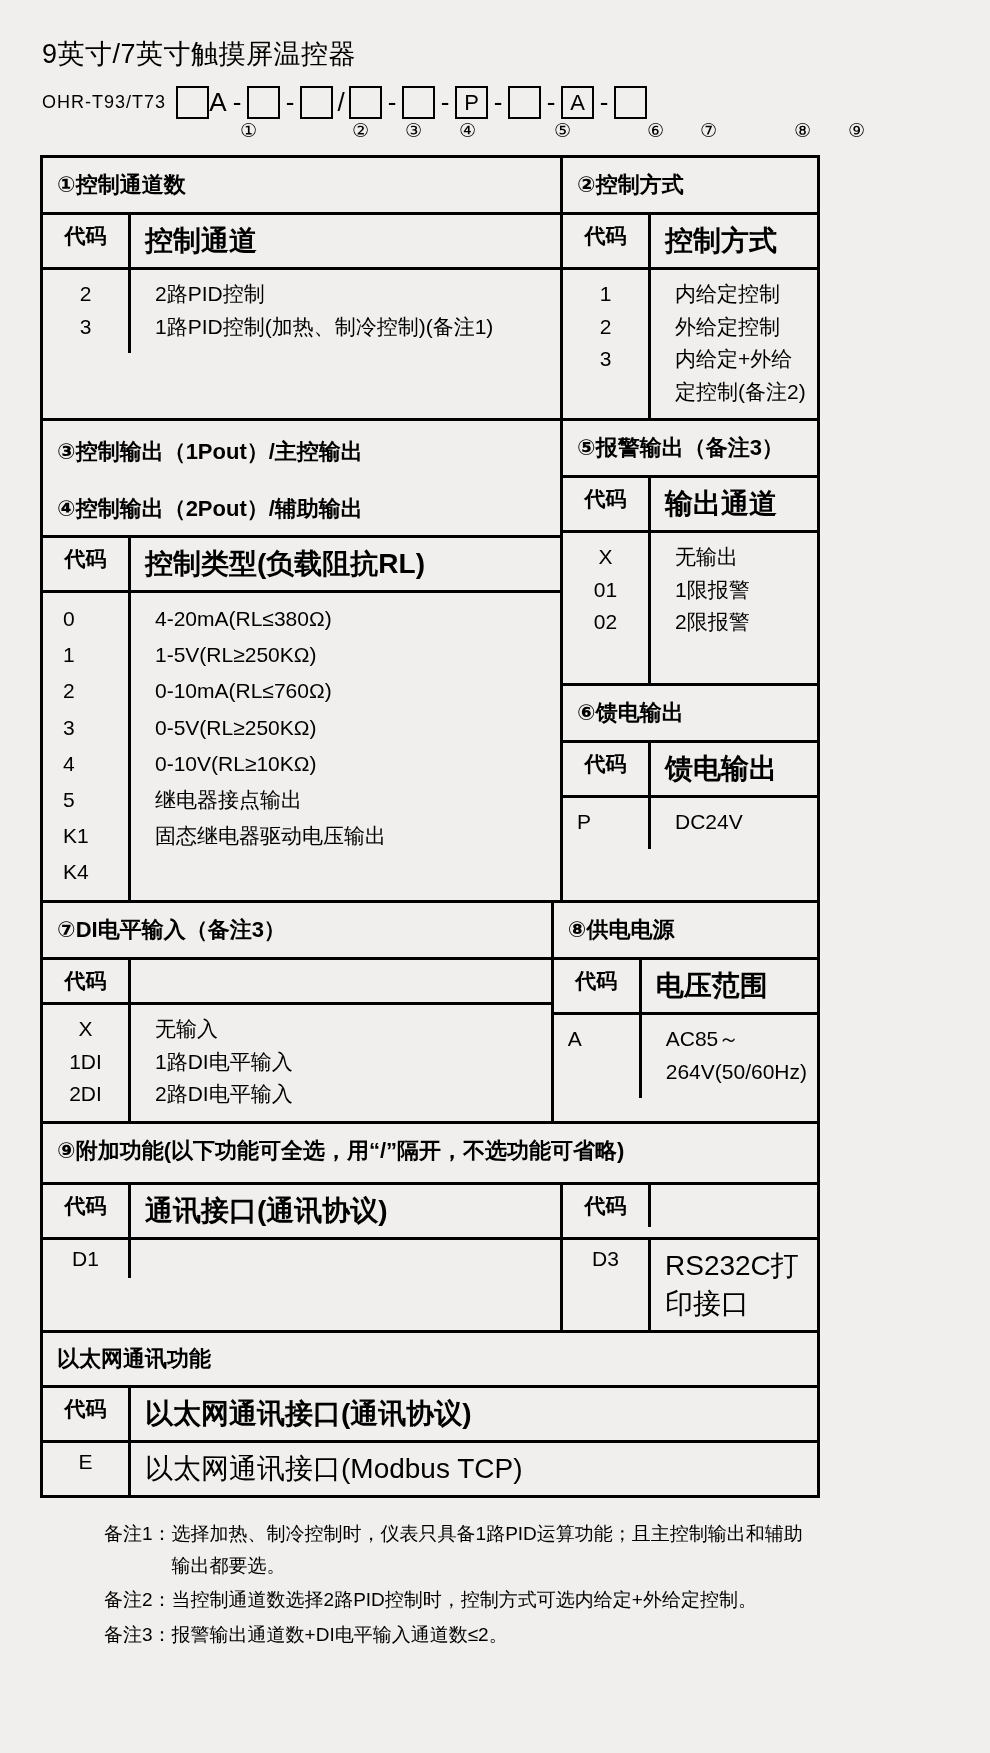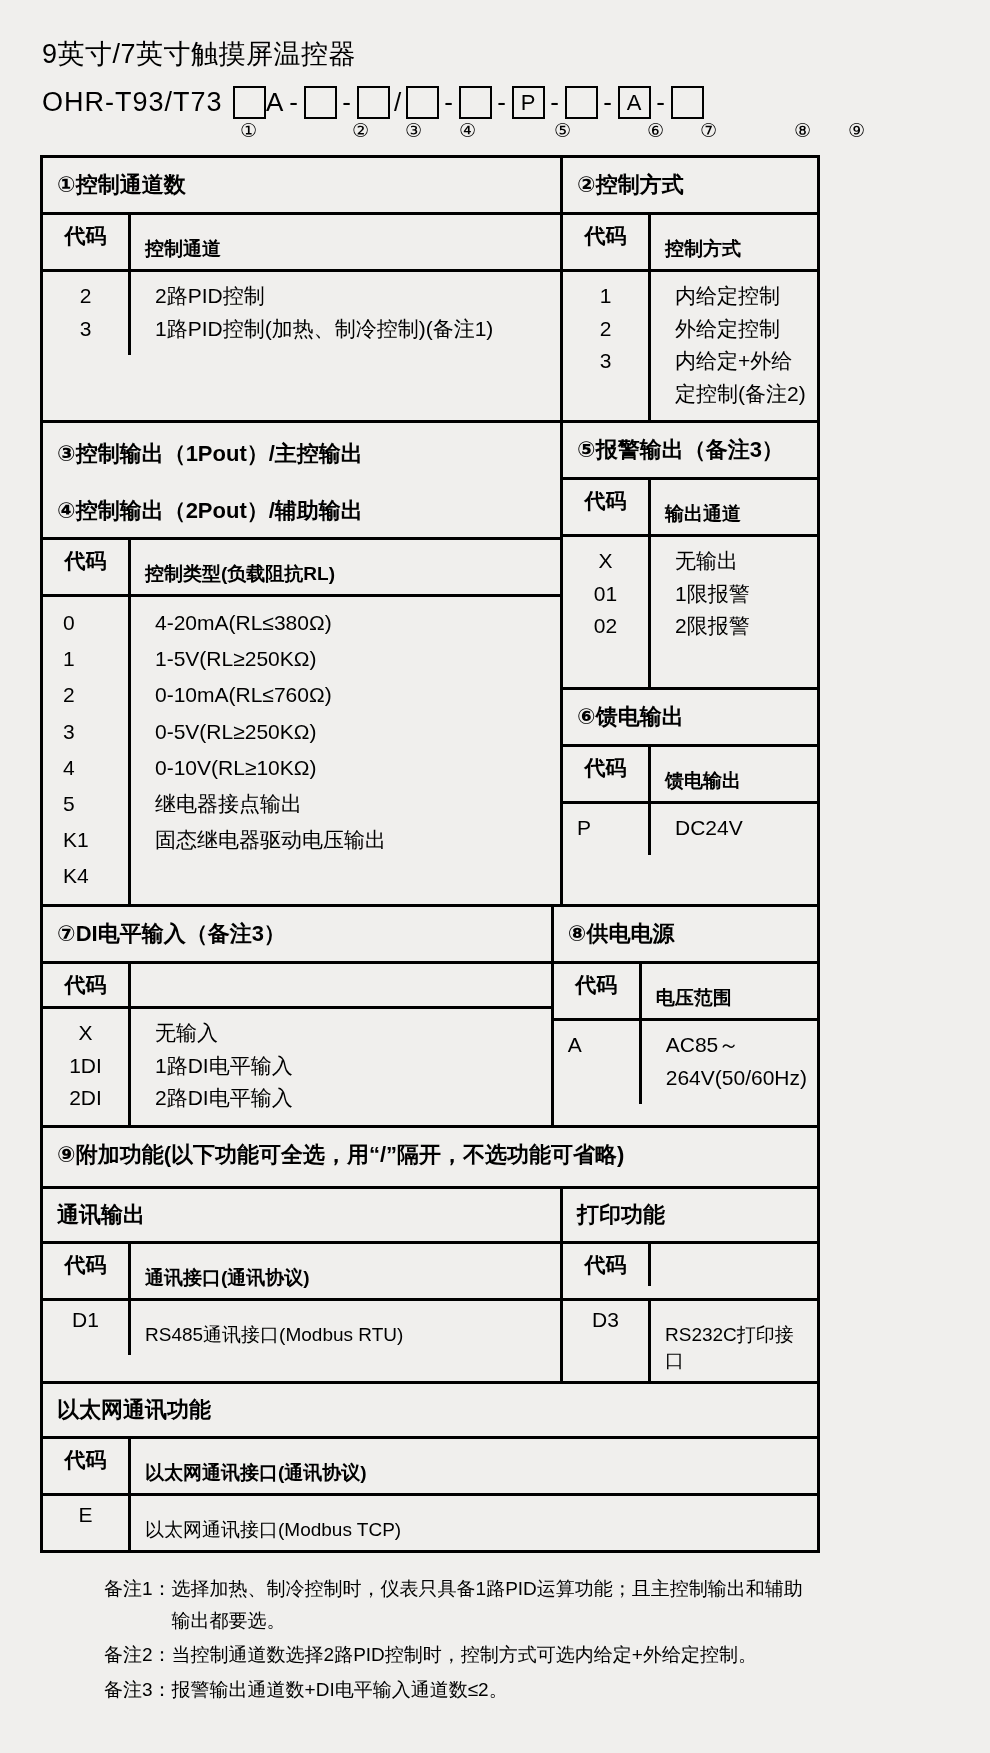--- a/index.html
+++ b/index.html
@@ -24,21 +24,21 @@
     margin:0 0 14px 2px;
   }
   
   .model-row{
     display:flex;
     align-items:center;
     margin-left:2px;
     gap:0px;
   }
   .model-text{
-    font-size:27px;
+    font-size:18px;
     letter-spacing:1px;
     margin-right:10px;
   }
   .box{
     width:33px;height:33px;
     border:2px solid #000;
     display:inline-block;
     box-sizing:border-box;
   }
   .chr{
@@ -119,22 +119,22 @@
     min-width:88px;
     border-right:3px solid #000;
     box-sizing:border-box;
     padding:7px 12px;
     font-size:21px;
     text-align:center;
   }
   .cell-desc{
     flex:1;
     box-sizing:border-box;
-    padding:21px 10px 7px 14px;
-    font-size:19px;
+    padding:7px 10px 7px 14px;
+    font-size:28px;
   }
   .bold{font-weight:bold;}
   .grp{
     display:flex;
   }
   .grp .cc{
     width:88px;min-width:88px;
     border-right:3px solid #000;
     box-sizing:border-box;
     padding:8px 4px 10px 4px;
@@ -390,44 +390,39 @@
           <div class="cd">
             <div>AC85～264V(50/60Hz)</div>
           </div>
         </div>
         <div class="spacer"></div>
       </div>
     </div>
 
     <div class="sec9-title">⑨附加功能(以下功能可全选，用“/”隔开，不选功能可省略)</div>
 
-    <div class="sub2">
-      <div class="sub-left sub-hdr">通讯输出</div>
-      <div class="sub-right sub-hdr">打印功能</div>
-    </div>
 
     <div class="sub2">
       <div class="sub-left">
         <div class="row">
           <div class="cell-code bold">代码</div>
           <div class="cell-desc bold">通讯接口(通讯协议)</div>
         </div>
       </div>
       <div class="sub-right">
         <div class="row">
           <div class="cell-code bold">代码</div>
         </div>
       </div>
     </div>
 
     <div class="sub2">
       <div class="sub-left">
         <div class="row">
           <div class="cell-code">D1</div>
-          <div class="cell-desc">RS485通讯接口(Modbus RTU)</div>
         </div>
       </div>
       <div class="sub-right">
         <div class="row">
           <div class="cell-code">D3</div>
           <div class="cell-desc">RS232C打印接口</div>
         </div>
       </div>
     </div>
 

